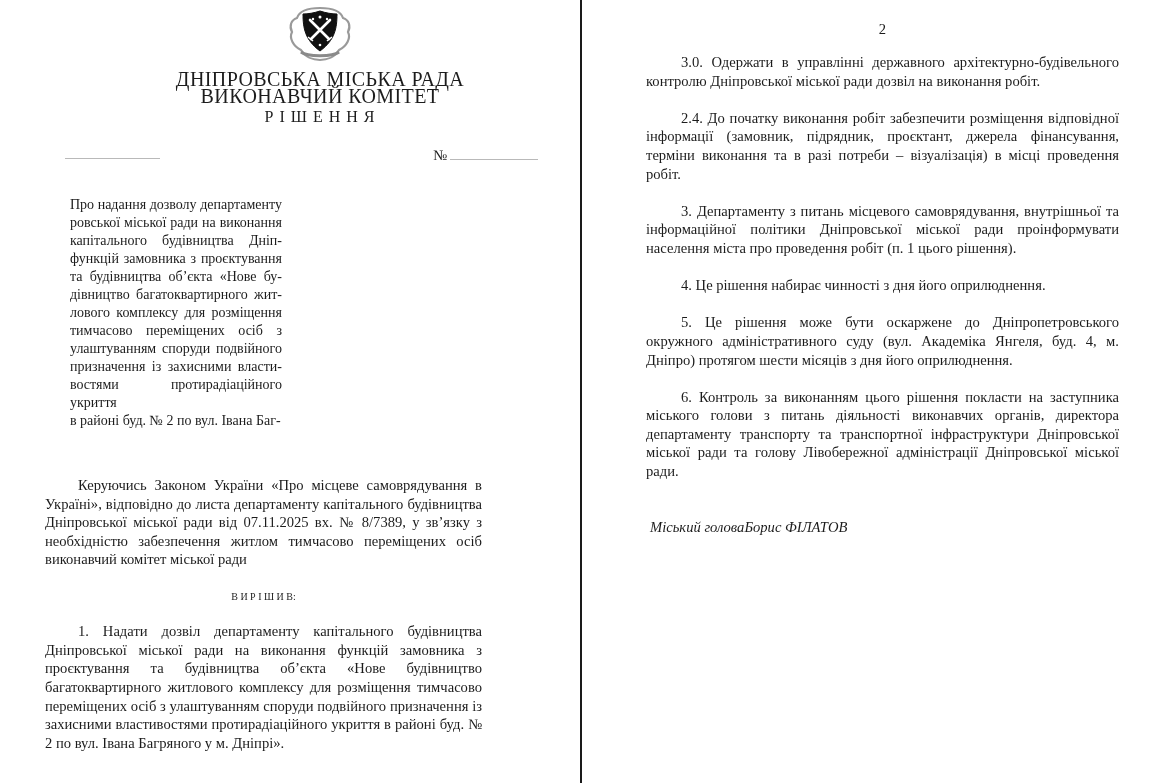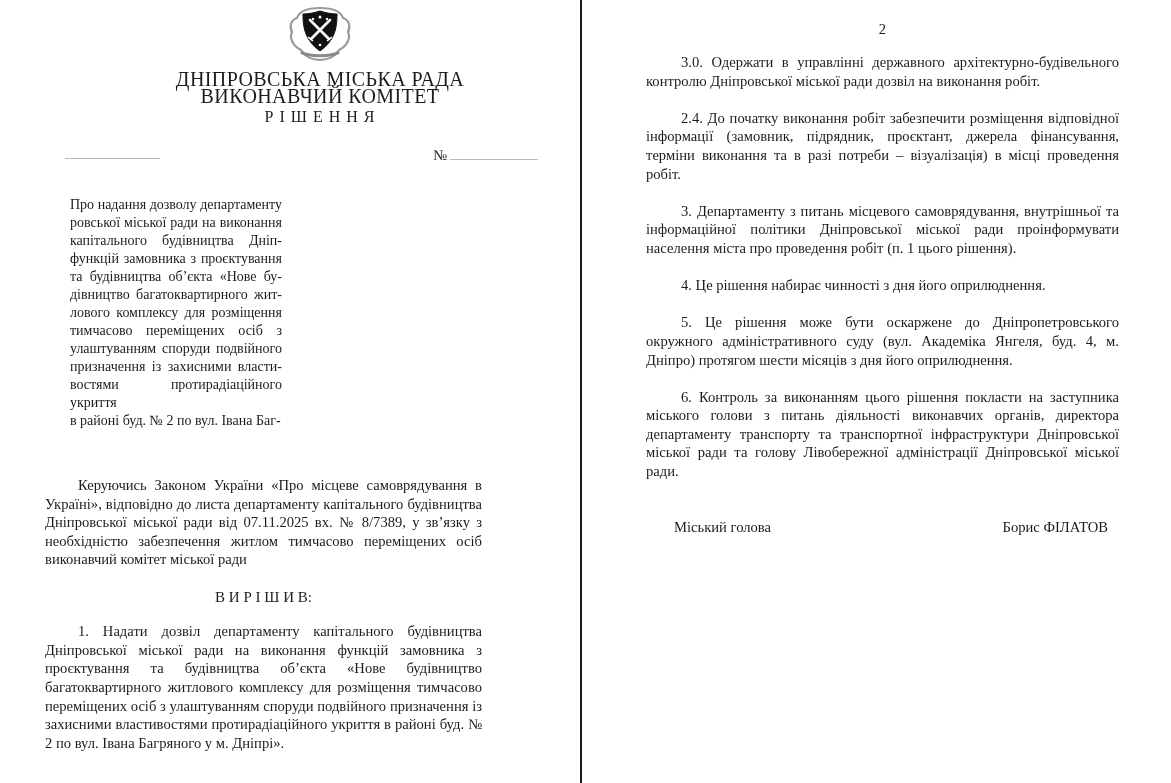--- a/index.html
+++ b/index.html
@@ -98,21 +98,21 @@
     width: 437px;
   }
   .para {
     font-size: 14.6px;
     line-height: 18.6px;
     text-align: justify;
     text-indent: 33px;
     margin: 0 0 18.6px 0;
   }
   .resolved {
-    font-size: 15px;
+    font-size: 10px;
     line-height: 18.6px;
     text-align: center;
     text-indent: 0;
     margin: 3px 0 16px 0;
   }
 
   
   .pagenum {
     margin-top: 21px;
     width: 473px;
@@ -120,25 +120,25 @@
     text-align: center;
     font-size: 14.6px;
   }
   .body-right {
     margin: 15px 0 0 64px;
     width: 473px;
   }
   .body-right .para { text-indent: 35px; }
 
   .sig-row {
-    margin: 38px 0 0 28px;
+    margin: 38px 0 0 4px;
     width: 434px;
     display: flex;
-    justify-content: space-between;
     font-size: 14.6px;
+    font-style: italic;
   }
 </style>
 </head>
 <body>
 
 <div class="doc">
 
   <div class="page page-left">
 
     <div class="header">

